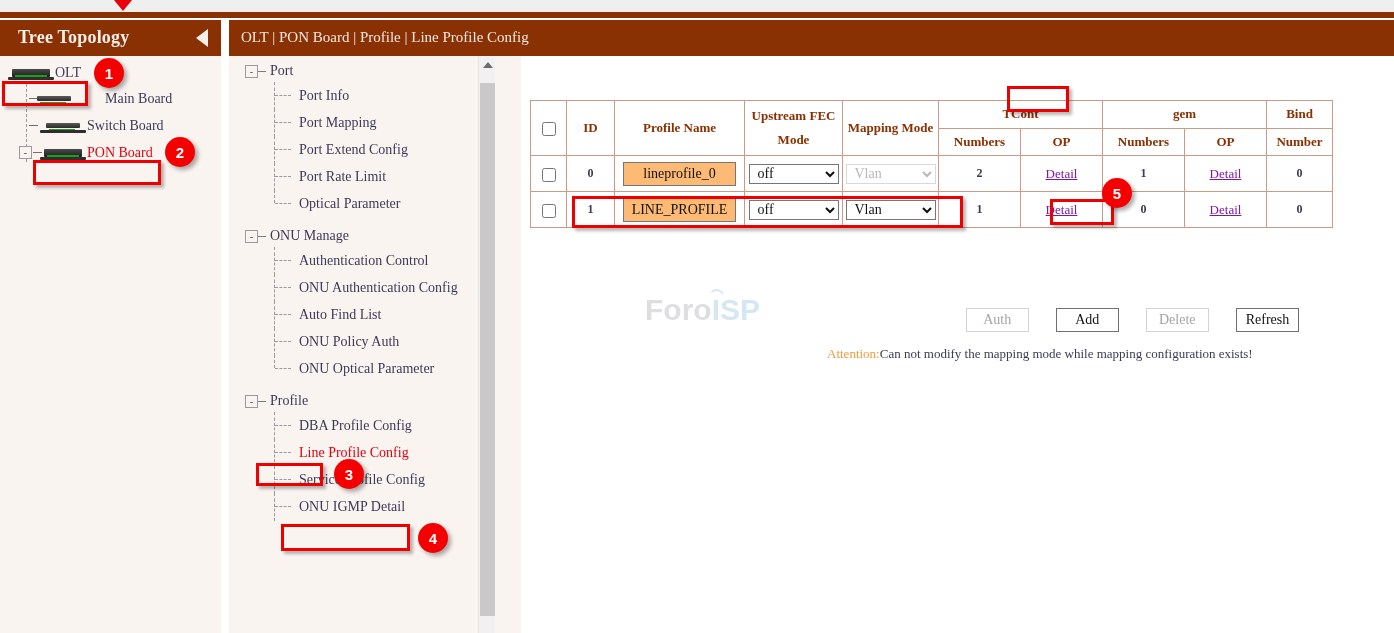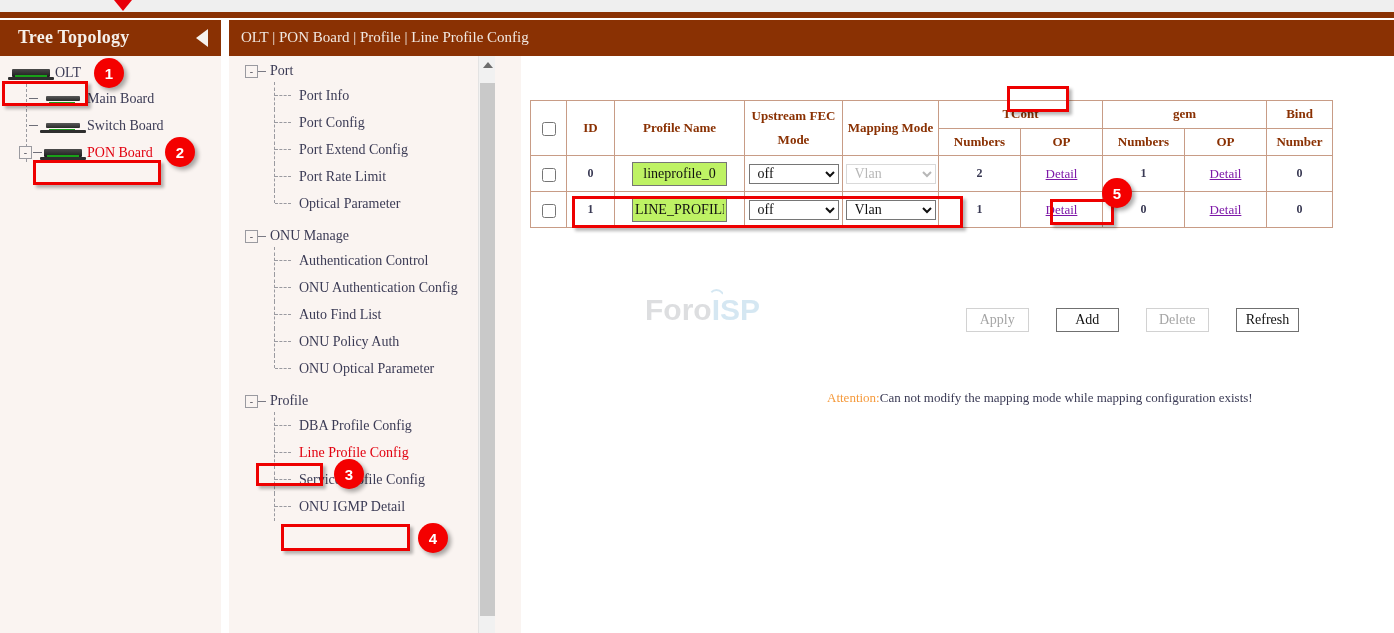--- a/index.html
+++ b/index.html
@@ -65,21 +65,21 @@
   }
   .tnode {
     position: absolute;
     display: flex; align-items: center;
     height: 20px;
     font-size: 14px;
     color: #3b3b55;
     white-space: nowrap;
   }
   .tnode.root   { left: 8px;  top: 7px;  }
-  .tnode.child1 { left: 40px; top: 33px; }
+  .tnode.child1 { left: 31px; top: 33px; gap: 27px; }
   .tnode.child2 { left: 40px; top: 60px; }
   .tnode.child3 { left: 40px; top: 87px; }
 
   .dev-icon { display:inline-block; position: relative; width: 46px; height: 13px; margin-right: 1px; }
   .dev-icon .body {
     position:absolute; left: 4px; top: 2px; width: 38px; height: 8px;
     background: linear-gradient(#4a4a4a, #1d1d1d);
     border-radius: 1px;
   }
   .dev-icon .base {
@@ -244,27 +244,27 @@
   .c-gn   { width: 82px; }
   .c-gop  { width: 82px; }
   .c-bind { width: 66px; }
 
   .hdr-2l { line-height: 1.85; }
 
   input[type=checkbox] {
     width: 14px; height: 14px; margin: 0; vertical-align: middle; cursor: pointer;
   }
   .txt {
-    width: 95px; height: 24px;
+    width: 113px; height: 24px;
     border: 1px solid #767676;
     font-family: "Liberation Serif", serif;
     font-size: 14px;
     text-align: center;
     color: #111;
-    background: #bef264;
+    background: #fdba74;
   }
   select.sel {
     width: 90px; height: 20px;
     border: 1px solid #767676;
     font-family: "Liberation Serif", serif;
     font-size: 14px;
     color: #111;
     background: #ffffff;
     padding-left: 4px;
   }
@@ -293,21 +293,21 @@
     padding: 0 9px;
   }
   .btn.disabled {
     color: #a5a5a5;
     border-color: #d2d2d2;
     cursor: default;
   }
 
   .attention {
     position: absolute; left: 306px; top: 290px;
-    font-size: 13px; color: #3b3b55; margin-top: 44px;
+    font-size: 13px; color: #3b3b55;
   }
   .attention .lbl { color: #f59a3c; }
 
   
   .watermark {
     position: absolute; left: 645px; top: 293px;
     width: 120px; height: 36px;
     font-family: "Liberation Sans", sans-serif;
     font-weight: bold;
     font-size: 30px;
@@ -493,21 +493,21 @@
             <td class="num">0</td>
             <td>
               <a class="detail">Detail</a>
             </td>
             <td class="num">0</td>
           </tr>
         </tbody>
       </table>
 
       <div class="btnbar">
-        <button class="btn disabled">Apply</button>
+        <button class="btn disabled">Auth</button>
         <button class="btn">Add</button>
         <button class="btn disabled">Delete</button>
         <button class="btn">Refresh</button>
       </div>
 
       <div class="attention">
         <span class="lbl">Attention:</span><span>Can not modify the mapping mode while mapping configuration exists!</span>
       </div>
     </div>
   </div>
@@ -521,21 +521,21 @@
         <span>Port</span>
       </div>
       <div class="mitem">
         <span class="tee"></span>
           <span class="dstem"></span>
         <span class="mlabel">Port Info</span>
       </div>
       <div class="mitem">
         <span class="tee"></span>
           <span class="dstem"></span>
-        <span class="mlabel">Port Config</span>
+        <span class="mlabel">Port Mapping</span>
       </div>
       <div class="mitem">
         <span class="tee"></span>
           <span class="dstem"></span>
         <span class="mlabel">Port Extend Config</span>
       </div>
       <div class="mitem">
         <span class="tee"></span>
           <span class="dstem"></span>
         <span class="mlabel">Port Rate Limit</span>

